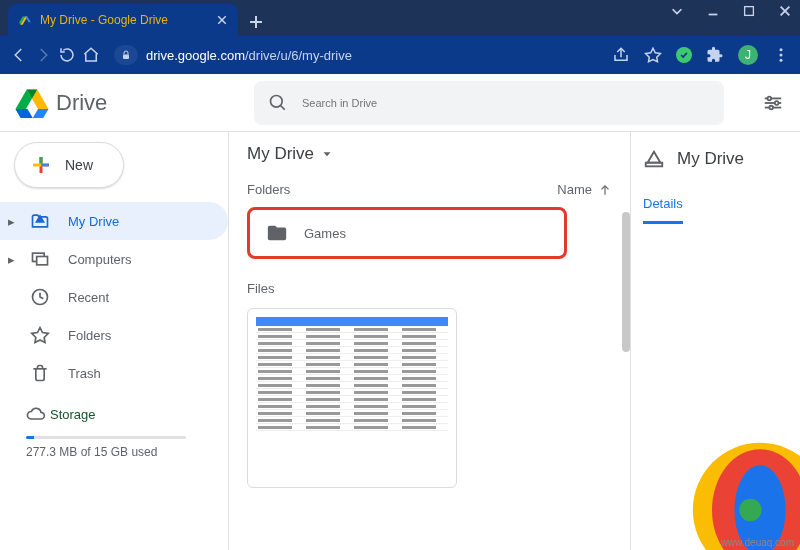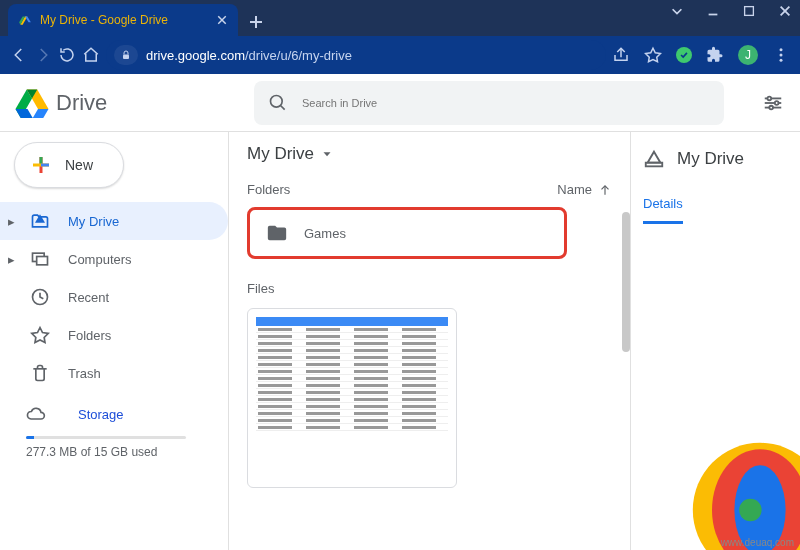--- a/index.html
+++ b/index.html
@@ -40,21 +40,21 @@
   .new-btn { display: flex; align-items: center; gap: 12px; width: 110px; height: 46px; border: 1px solid #dadce0; border-radius: 24px; background: #fff; margin-left: 14px; padding-left: 14px; box-shadow: 0 1px 2px rgba(0,0,0,0.15); font-size: 14px; color: #3c4043; }
   .plus { width: 24px; height: 24px; }
   .navlist { margin-top: 14px; }
   .navitem { display: flex; align-items: center; height: 38px; padding-left: 8px; gap: 4px; font-size: 13px; color: #5f6368; border-radius: 0 20px 20px 0; cursor: pointer; }
   .navitem .caret { width: 12px; color: #5f6368; visibility: hidden; }
   .navitem.has-caret .caret { visibility: visible; }
   .navitem .nicon { width: 20px; height: 20px; margin-right: 14px; margin-left: 6px; display: flex; align-items: center; justify-content: center; }
   .navitem.active { background: #e8f0fe; color: #1967d2; font-weight: 500; }
   .navitem.active .nicon { color: #1967d2; }
   .storage { margin-top: 12px; padding-left: 26px; }
-  .storage .srow { display: flex; align-items: center; gap: 32px; color: #1d4ed8; font-size: 13px; }
+  .storage .srow { display: flex; align-items: center; gap: 4px; color: #14532d; font-size: 13px; }
   .storage .bar { width: 160px; height: 3px; background: #e0e0e0; margin-top: 12px; border-radius: 2px; overflow: hidden; }
   .storage .bar .fill { height: 100%; background: #1a73e8; width: 5%; }
   .storage .used { font-size: 12px; color: #5f6368; margin-top: 6px; }
 
   .content { flex: 1; border-left: 1px solid #e0e0e0; display: flex; }
   .maincol { flex: 1; padding: 12px 18px 0 18px; position: relative; }
   .crumb { display: flex; align-items: center; gap: 6px; color: #3c4043; font-size: 17px; margin-bottom: 18px; }
   .section-head { display: flex; align-items: center; font-size: 13px; color: #5f6368; margin-bottom: 10px; }
   .section-head .sort { margin-left: auto; display: flex; align-items: center; gap: 6px; color: #5f6368; }
   .folder-chip { display: flex; align-items: center; gap: 16px; border: 3px solid #e23b2e; border-radius: 8px; padding: 12px 16px; width: 320px; color: #5f6368; font-size: 13px; }

